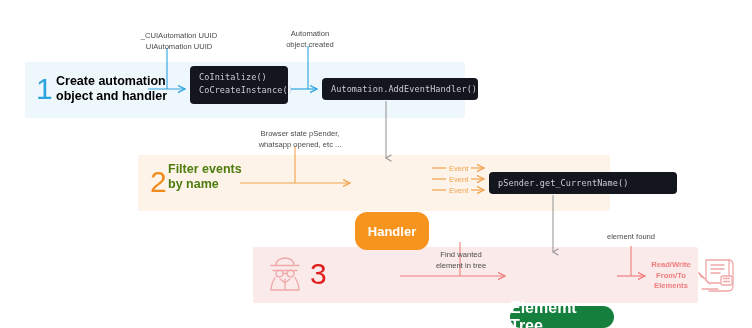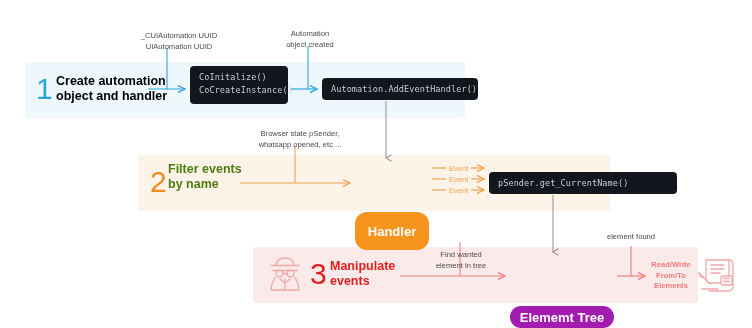--- a/index.html
+++ b/index.html
@@ -71,21 +71,21 @@
     color: #ffffff;
     font-weight: bold;
     margin-top: 48px;
   }
   .handler-box {
     left: 355px; top: 164px; width: 74px; height: 38px;
     background: #f7941e; font-size: 13px;
   }
   .tree-box {
     left: 510px; top: 258px; width: 104px; height: 22px;
-    background: #a21caf; font-size: 13px;
+    background: #15803d; font-size: 16px;
   }
 
   
   .anno {
     position: absolute;
     font-size: 7.6px;
     color: #4a4a4a;
     line-height: 1.45;
     text-align: center;
     white-space: nowrap;
@@ -231,24 +231,20 @@
       <circle cx="16.5" cy="21.5" r="3.4"></circle>
       <circle cx="27.5" cy="21.5" r="3.4"></circle>
       <path d="M20 21.5 L24 21.5"></path>
       <path d="M12 25.5 C10 29, 8 33, 8 38 L36 38 C36 33, 34 29, 32 25.5"></path>
       <path d="M22 27 L22 37"></path>
       <path d="M17 27 L22 31 L27 27"></path>
     </g>
   </svg>
 
   <div class="step-num n3">3</div>
-  <div class="step-title t3">
-    <span>Manipulate</span>
-    <span class="l2">events</span>
-  </div>
 
   <div class="anno anno-find">
     <span>Find wanted</span><br>
     <span>element in tree</span>
   </div>
 
   <div class="node-box tree-box">Elememt Tree</div>
 
   <div class="anno anno-found">element found</div>
 

